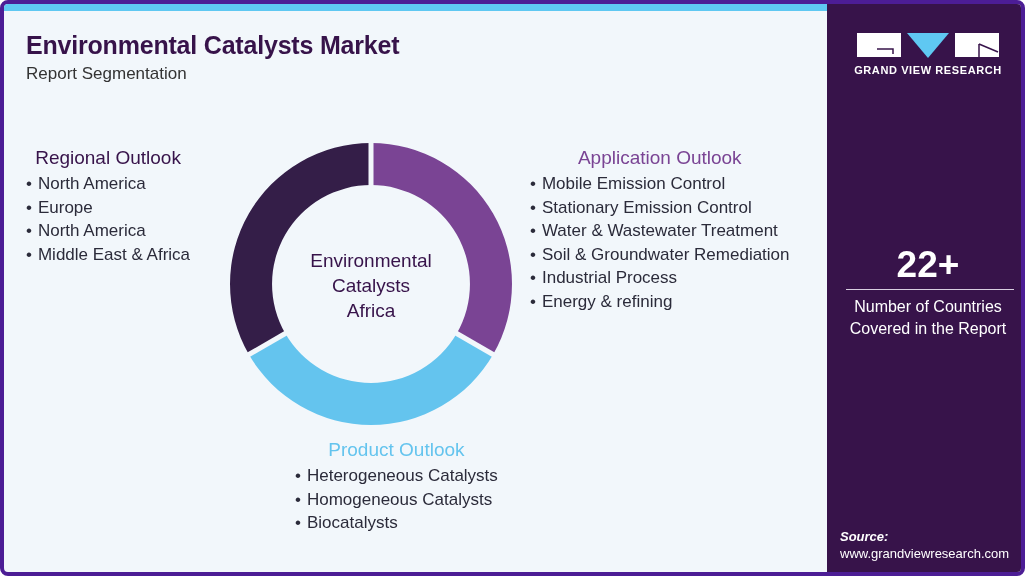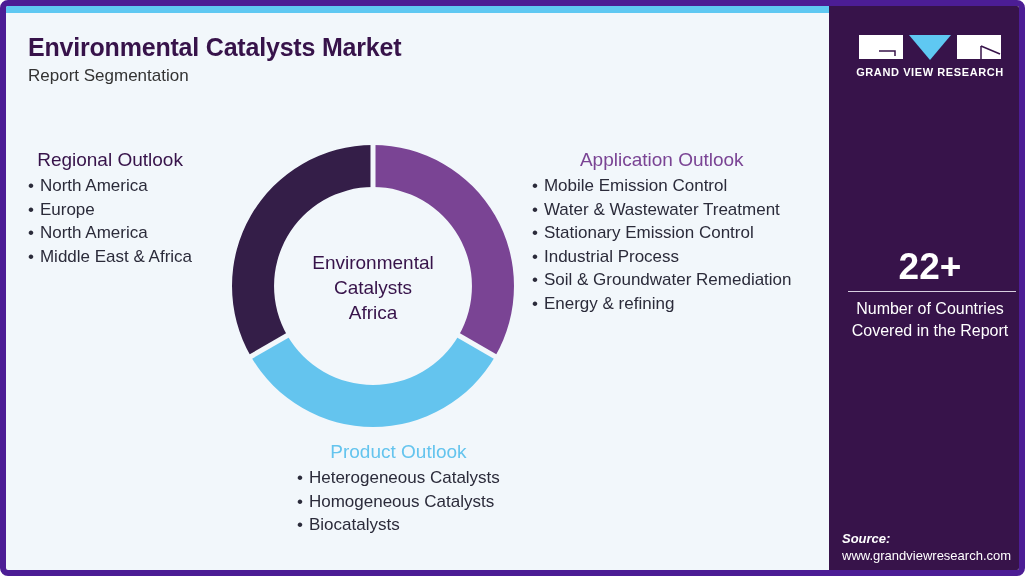--- a/index.html
+++ b/index.html
@@ -1,20 +1,20 @@
 <!DOCTYPE html>
 <html><head>
   <meta charset="utf-8">
   <style>
     * { margin: 0; padding: 0; box-sizing: border-box; }
     html, body { width: 1025px; height: 576px; background: #ffffff; overflow: hidden; }
     body { font-family: "Liberation Sans", sans-serif; position: relative; }
     .frame {
       position: absolute; left: 0; top: 0; width: 1025px; height: 576px;
-      background: #f2f7fb; border: 6px solid #4c1d95; border-radius: 8px; overflow: hidden;
+      background: #f2f7fb; border: 4px solid #4c1d95; border-radius: 8px; overflow: hidden;
     }
     .topbar { position: absolute; left: 0; top: 0; width: 824px; height: 7px; background: #5fc8f2; }
     .sidebar {
       position: absolute; left: 823px; top: 0; width: 202px; height: 576px; background: #37134a;
     }
     .title {
       position: absolute; left: 22px; top: 27px; font-size: 25px; font-weight: bold;
       color: #37134a; letter-spacing: -0.2px; white-space: nowrap;
     }
     .subtitle {
@@ -86,24 +86,24 @@
   <div class="center-label">
     <div>Environmental</div>
     <div>Catalysts</div>
     <div>Africa</div>
   </div>
 
   <div class="group application">
     <h3>Application Outlook</h3>
     <ul>
       <li>Mobile Emission Control</li>
+      <li>Stationary Emission Control</li>
       <li>Water &amp; Wastewater Treatment</li>
-      <li>Stationary Emission Control</li>
+      <li>Soil &amp; Groundwater Remediation</li>
       <li>Industrial Process</li>
-      <li>Soil &amp; Groundwater Remediation</li>
       <li>Energy &amp; refining</li>
     </ul>
   </div>
 
   <div class="group product">
     <h3>Product Outlook</h3>
     <ul>
       <li>Heterogeneous Catalysts</li>
       <li>Homogeneous Catalysts</li>
       <li>Biocatalysts</li>

